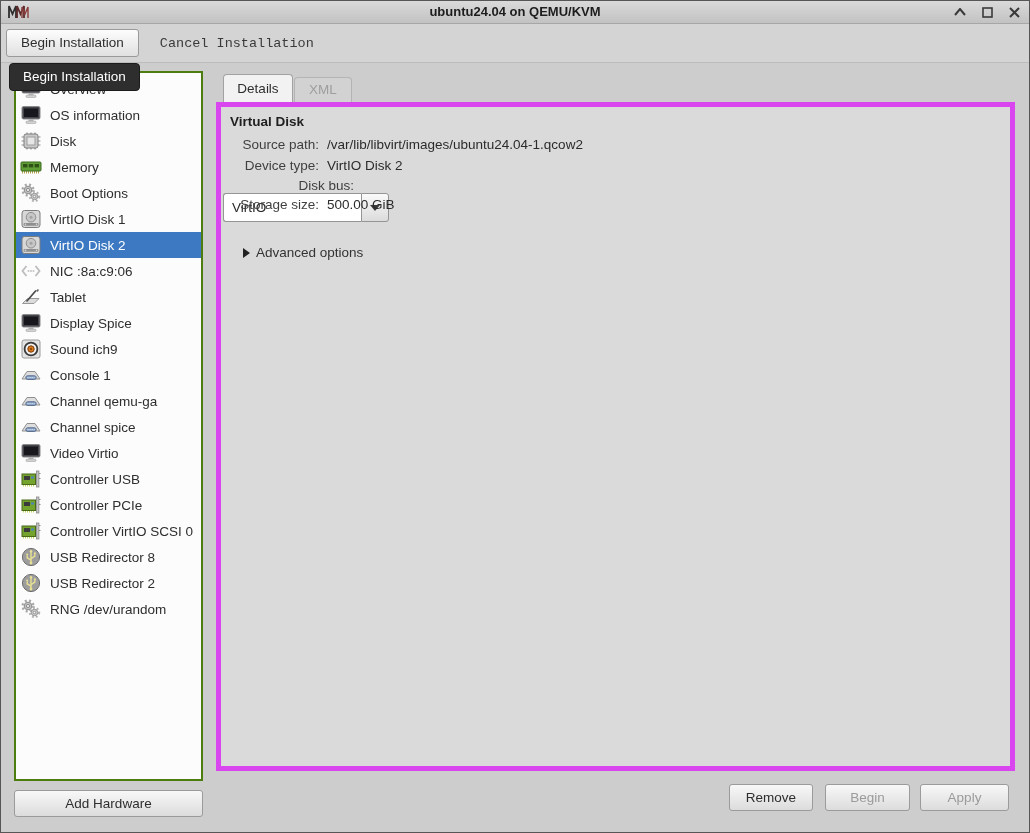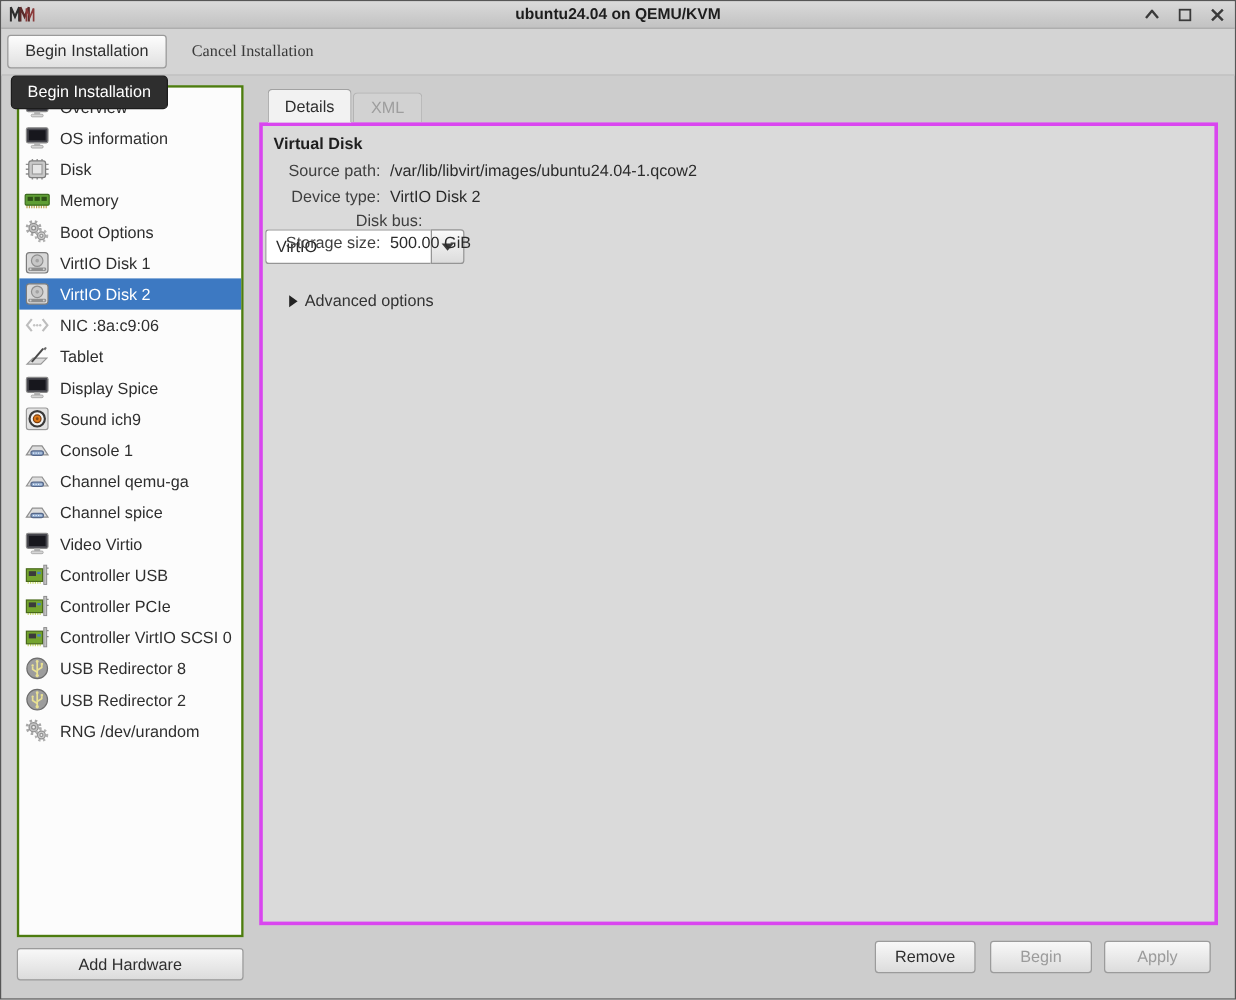--- a/index.html
+++ b/index.html
@@ -26,21 +26,21 @@
     height:38px;background:#d4d4d4;border-bottom:1px solid #bcbcbc;
     display:flex;align-items:center;padding-left:5px;
   }
   .tb-button{
     font-family:inherit;font-size:13.5px;color:#2e2e2e;
     background:linear-gradient(#fdfdfd,#e0e0e0);
     border:1px solid #9a9a9a;border-radius:3px;
     padding:5px 14px 6px;
   }
   .tb-flat{
-    font-family:Liberation Serif, serif;font-size:13.5px;color:#3a3a3a;
+    font-family:Liberation Mono, monospace;font-size:13.5px;color:#3a3a3a;
     background:transparent;border:none;margin-left:11px;padding:6px 10px;
   }
   
   .tooltip{
     position:absolute;left:8px;top:62px;z-index:20;
     background:#2e2e2e;border:1px solid #1c1c1c;border-radius:4px;
     color:#ffffff;font-size:13.5px;padding:5px 13px 6px;white-space:nowrap;
   }
   
   .sidebar-list{
@@ -56,21 +56,21 @@
   
   .tab{
     position:absolute;box-sizing:border-box;text-align:center;
     border:1px solid #a2a2a2;border-bottom:none;border-radius:4px 4px 0 0;
     font-size:13.5px;
   }
   .tab-details{left:222px;top:73px;width:70px;height:28px;background:#f2f2f2;color:#2e2e2e;line-height:27px;z-index:2;}
   .tab-xml{left:293px;top:76px;width:58px;height:25px;background:#d2d2d2;color:#9e9e9e;line-height:24px;border-color:#b4b4b4;}
   .content-frame{
     position:absolute;left:215px;top:101px;width:799px;height:669px;
-    box-sizing:border-box;background:#dadada;border:3px solid #d946ef;
+    box-sizing:border-box;background:#dadada;border:5px solid #d946ef;
   }
   .panel-heading{position:absolute;left:9px;top:7px;font-size:13.5px;font-weight:bold;color:#1f1f1f;}
   .field-row{position:absolute;left:2px;display:flex;align-items:center;font-size:13.5px;}
   .flabel{width:96px;text-align:right;color:#3f3f3f;flex:none;}
   .fvalue{margin-left:8px;color:#2b2b2b;white-space:nowrap;}
   .row-source{top:30px;}
   .row-device{top:51px;}
   .row-bus{top:71px;height:29px;flex-direction:column;}
   .row-storage{top:90px;}
   .combo{display:flex;height:29px;box-sizing:border-box;}

